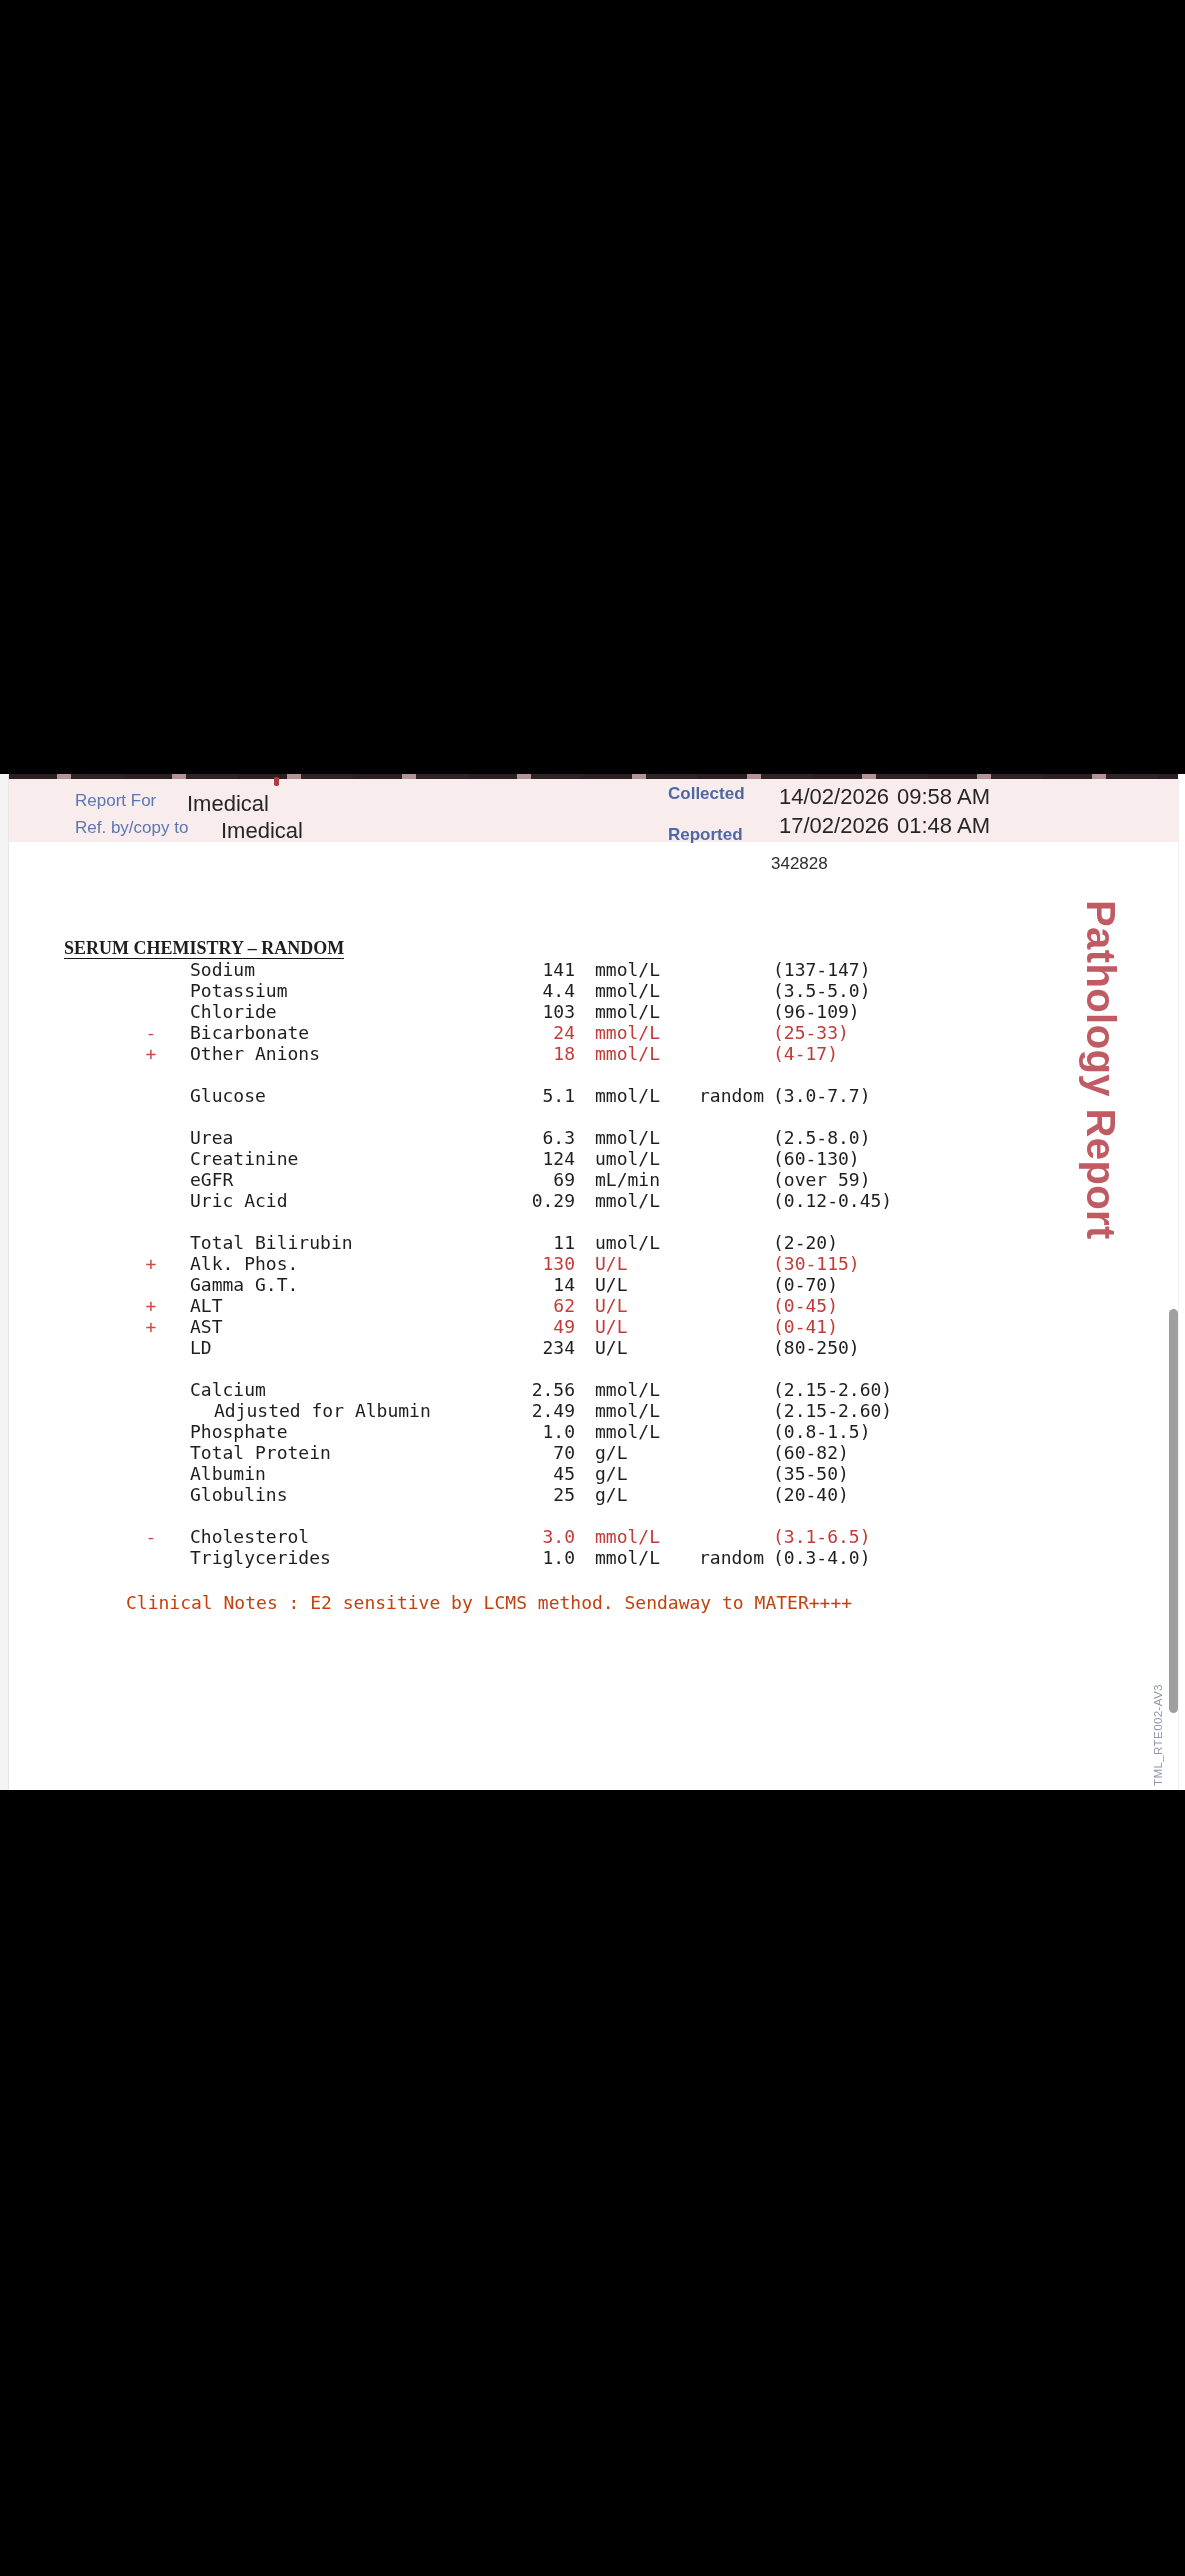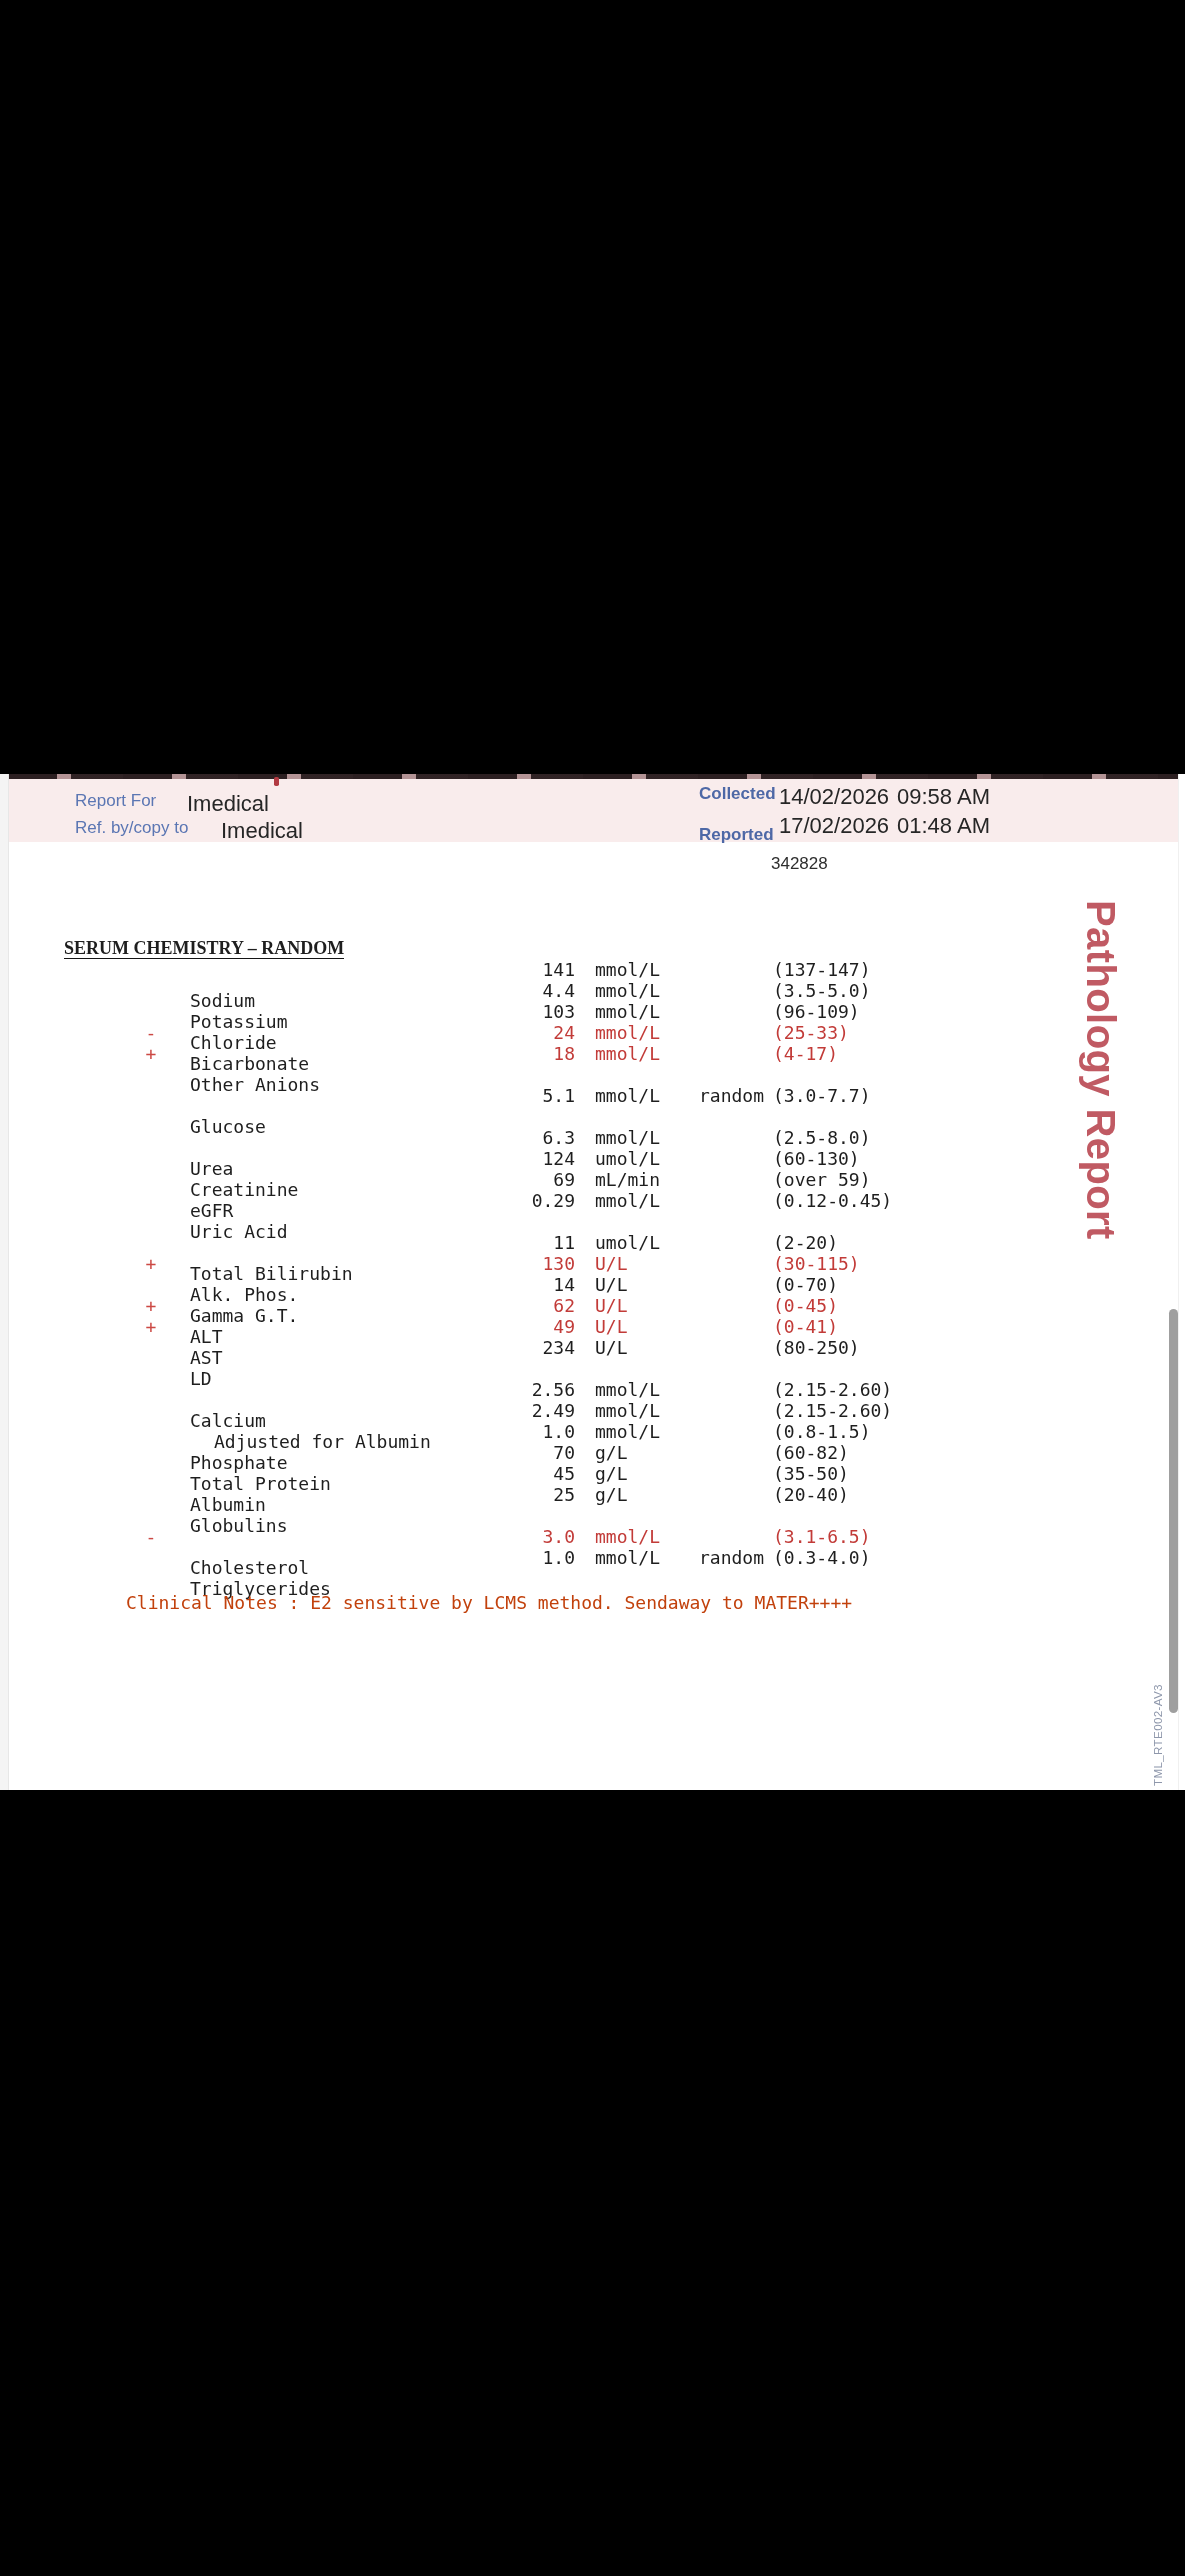--- a/index.html
+++ b/index.html
@@ -9,34 +9,34 @@
   .gutter{position:absolute;left:0;top:0;width:8px;height:100%;background:#f4f4f4;border-right:0.9px solid #e7e7e7;}
   .track-line{position:absolute;left:1178px;top:0;width:0.9px;height:100%;background:#f0f0f0;}
 
   
   .band{position:absolute;left:8px;top:0;width:1171px;height:68px;background:#f9ecec;}
   .band::before{content:"";position:absolute;left:0;top:0;width:100%;height:5.4px;
     background:repeating-linear-gradient(90deg,rgba(26,13,15,.92) 0 49px,rgba(110,58,62,.5) 49px 63px,rgba(26,13,15,.9) 63px 115px);
     filter:blur(0.5px);}
   .band .redmark{position:absolute;left:266px;top:2.7px;width:5.4px;height:9px;background:#b23a42;border-radius:1.8px;}
   .hlabel{position:absolute;font-size:17px;color:#5b76b3;white-space:pre;}
-  .hlabel.bold{font-weight:bold;color:#4e68a6;margin-left:31px;}
+  .hlabel.bold{font-weight:bold;color:#4e68a6;}
   .hvalue{position:absolute;font-size:22px;color:#262626;white-space:pre;}
 
   .repnum{position:absolute;left:771px;top:80px;font-size:17px;color:#2e2e2e;}
 
   
   .table{position:absolute;left:0;top:164px;width:907px;
          font-family:"DejaVu Sans Mono",monospace;font-size:18px;color:#1e1e1e;}
   .sec-title{position:relative;height:21px;padding-left:64px;font-family:Liberation Serif, serif;}
   .sec-title span{font-weight:bold;border-bottom:1.8px solid #141414;padding-bottom:0px;white-space:pre;}
   .t-row{position:relative;height:21px;}
   .t-row span{position:absolute;top:0;white-space:pre;}
   .c-flag{left:140px;width:21.6px;text-align:center;color:#cc4944;}
-  .c-name{left:190px;margin-top:31px;}
+  .c-name{left:190px;}
   .c-name.ind{left:214px;}
   .c-value{left:422px;width:153px;text-align:right;}
   .c-unit{left:595px;}
   .c-qual{left:629px;width:135px;text-align:right;}
   .c-range{left:773px;}
   .t-row.abn .c-value,.t-row.abn .c-unit,.t-row.abn .c-range{color:#c23b38;}
   .t-gap{height:21px;}
 
   .notes{position:absolute;left:126px;top:818px;font-family:"DejaVu Sans Mono",monospace;
          font-size:18px;color:#c2410c;white-space:pre;}

